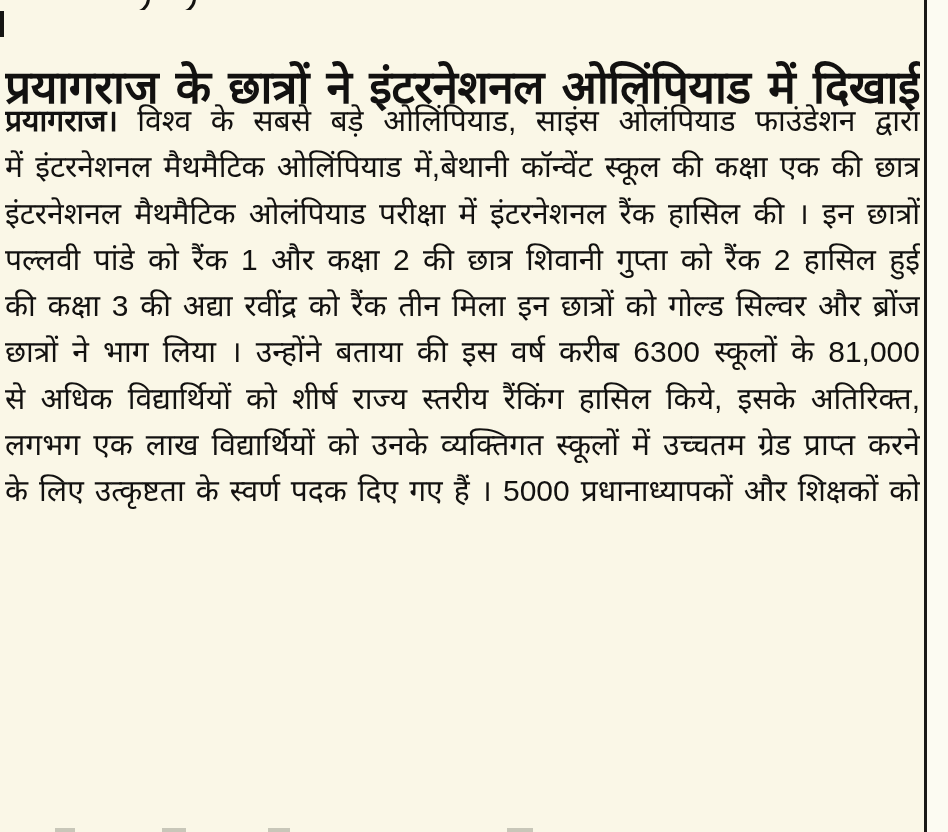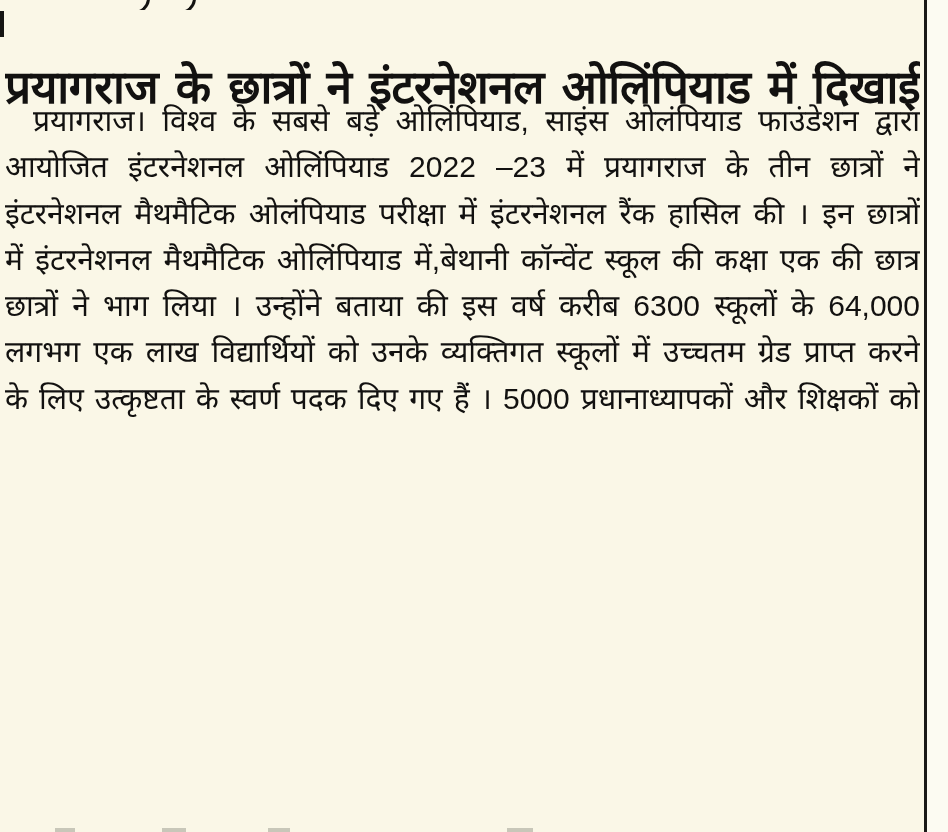--- a/index.html
+++ b/index.html
@@ -26,21 +26,21 @@
     font-size:46px; font-weight:bold; line-height:72px; letter-spacing:-0.5px;
     text-align:justify; text-align-last:justify; white-space:normal;
   }
   
   .body-text { position:absolute; left:5px; top:98px; width:915px; }
   .line {
     height:46.3px; line-height:46.3px; font-size:30px; overflow:hidden;
     text-align:justify; text-align-last:justify;
   }
   .line.last { text-align-last:left; }
-  .dateline { font-weight:normal;margin-left:28px; }
+  .dateline { font-weight:bold; }
   
   .cut-mark { position:absolute; top:828px; height:4px; background:#b7b7aa; opacity:.75; }
   .cm1 { left:55px;  width:20px; }
   .cm2 { left:162px; width:24px; }
   .cm3 { left:268px; width:22px; }
   .cm4 { left:507px; width:26px; }
 </style>
 </head>
 <body>
 
@@ -49,24 +49,26 @@
   <div class="top-cut">
     <span class="hook"></span><span class="hook hook2"></span>
   </div>
 
   <div class="left-stub"></div>
 
   <h1 class="headline">प्रयागराज के छात्रों ने  इंटरनेशनल ओलिंपियाड में दिखाई अपनी प्रतिभा</h1>
 
   <div class="body-text">
     <div class="line"><span class="dateline">प्रयागराज।</span> <span>विश्व के सबसे बड़े ओलिंपियाड, साइंस ओलंपियाड फाउंडेशन द्वारा</span></div>
-    <div class="line">आयोजित इंटरनेशनल ओलिंपियाड 2022 –23 में  प्रयागराज के तीन छात्रों ने</div>
+    <div class="line">में इंटरनेशनल मैथमैटिक ओलिंपियाड में,बेथानी कॉन्वेंट  स्कूल की कक्षा एक की छात्र</div>
     <div class="line">इंटरनेशनल मैथमैटिक ओलंपियाड परीक्षा में इंटरनेशनल रैंक हासिल की । इन छात्रों</div>
-    <div class="line">में इंटरनेशनल मैथमैटिक ओलिंपियाड में,बेथानी कॉन्वेंट  स्कूल की कक्षा एक की छात्र</div>
-    <div class="line">छात्रों ने भाग लिया ।  उन्होंने बताया की  इस वर्ष करीब  6300 स्कूलों के 64,000</div>
+    <div class="line">पल्लवी पांडे  को रैंक 1 और कक्षा  2 की छात्र  शिवानी गुप्ता को रैंक 2 हासिल हुई</div>
+    <div class="line">की कक्षा 3 की अद्या रवींद्र को रैंक तीन मिला इन छात्रों को गोल्ड सिल्वर और ब्रोंज</div>
+    <div class="line">छात्रों ने भाग लिया ।  उन्होंने बताया की  इस वर्ष करीब  6300 स्कूलों के 81,000</div>
+    <div class="line">से अधिक विद्यार्थियों को शीर्ष राज्य स्तरीय रैंकिंग हासिल किये,  इसके अतिरिक्त,</div>
     <div class="line">लगभग एक लाख विद्यार्थियों को उनके व्यक्तिगत स्कूलों में उच्चतम ग्रेड प्राप्त करने</div>
     <div class="line">के लिए उत्कृष्टता के स्वर्ण पदक दिए गए हैं । 5000 प्रधानाध्यापकों और शिक्षकों को</div>
   </div>
 
   <div class="column-rule"></div>
   <div class="right-strip"></div>
 
   <div class="cut-mark cm1"></div>
   <div class="cut-mark cm2"></div>
   <div class="cut-mark cm3"></div>

